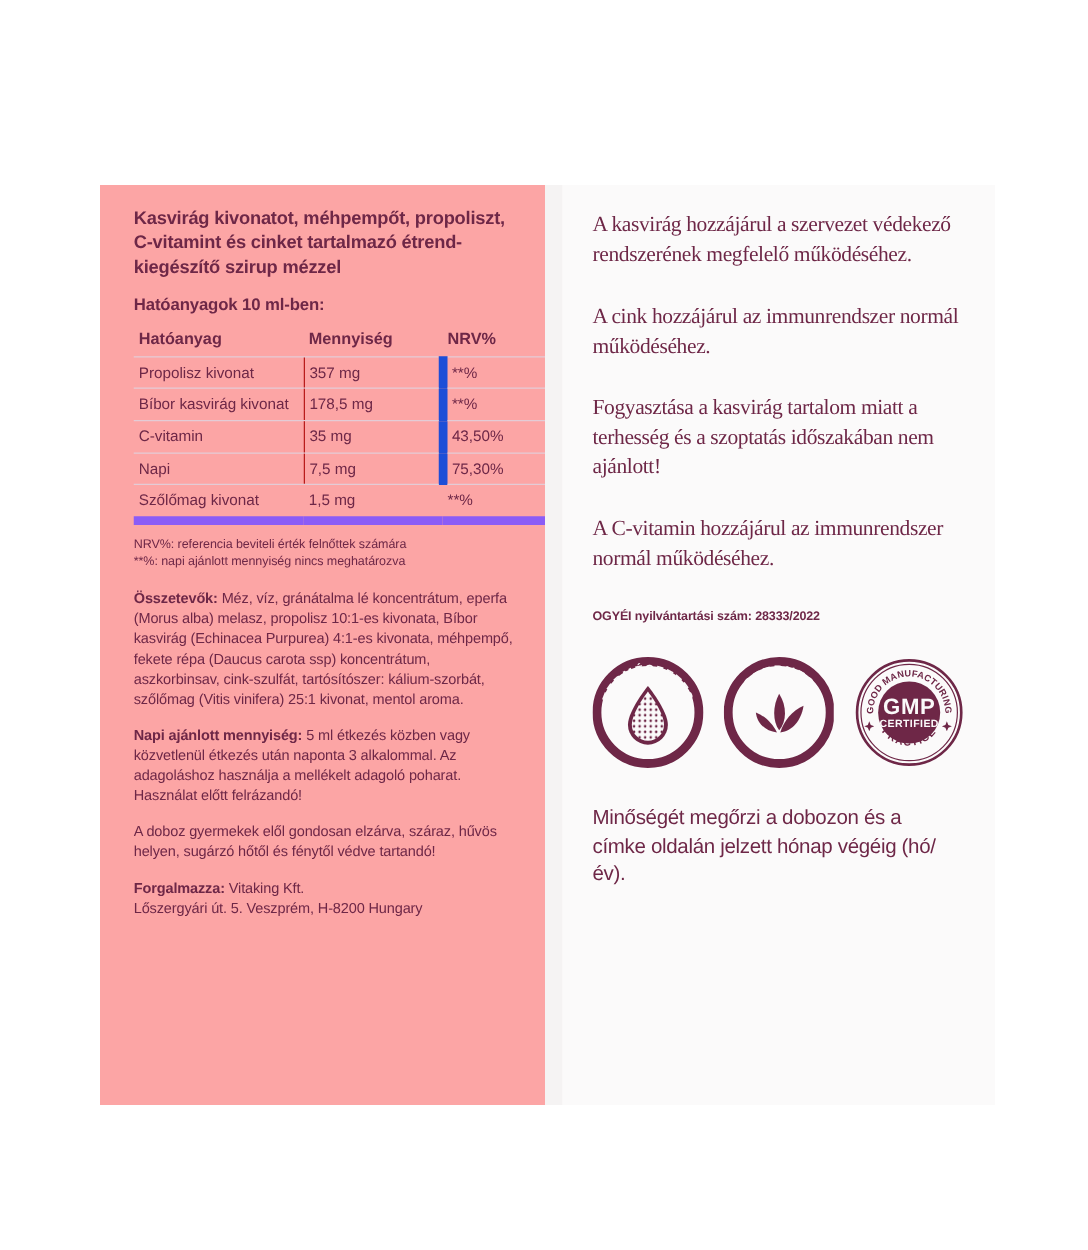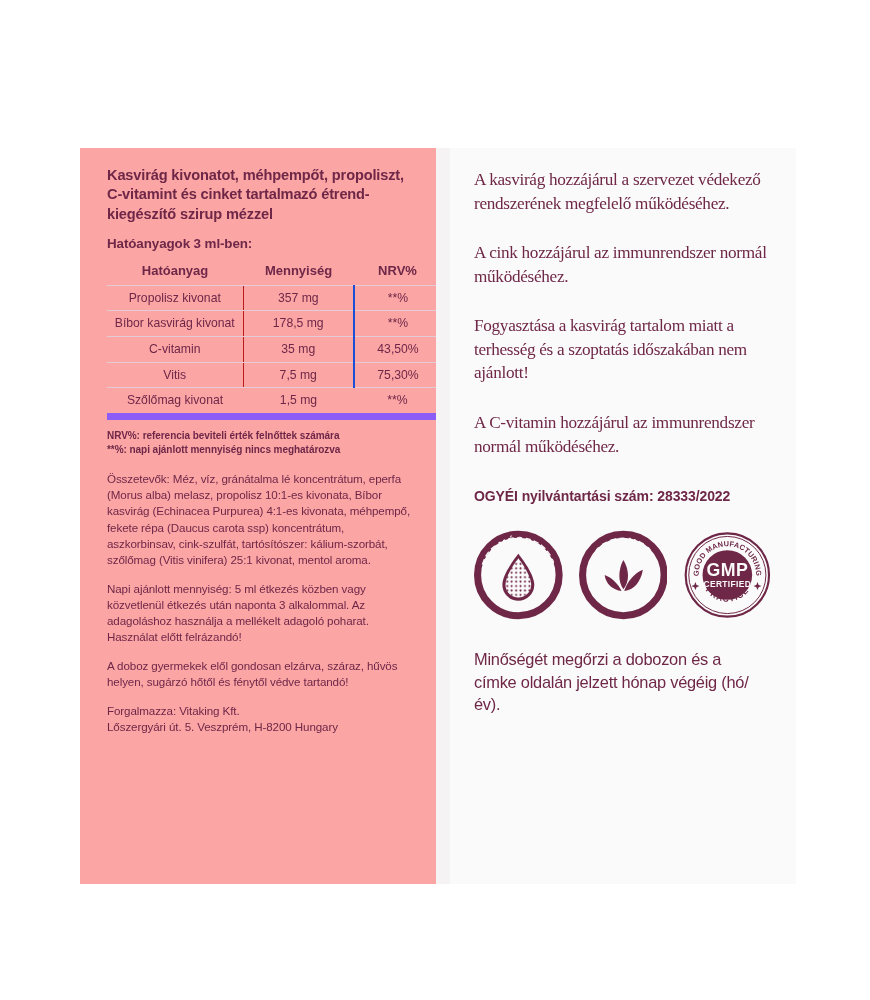--- a/index.html
+++ b/index.html
@@ -61,64 +61,63 @@
   table.actives {
     border-collapse: collapse;
     width: 310px;
     font-size: 12.2px;
     table-layout: fixed;
   }
   table.actives th,
   table.actives td {
     border-bottom: 1px solid #e3ccd6;
     padding: 5px 4px;
-    text-align: center;
+    text-align: left;
     line-height: 1.2;
   }
   table.actives th {
     font-weight: bold;
     font-size: 13px;
     padding-bottom: 6px;
   }
   table.actives tr:last-child td { border-bottom: 7px solid #8b5cf6; }
   table.actives .c0 { width: 128px; border-right: 1px solid #b91c1c; }
-  table.actives .c1 { width: 103px; border-right: 2px solid #1d4ed8; }
+  table.actives .c1 { width: 103px; border-right: 7px solid #1d4ed8; }
   table.actives .c2 { width: 79px; }
   table.actives tr:last-child .c0,
   table.actives tr:last-child .c1 { border-right: none; }
 
   .table-notes {
     font-size: 10px;
     line-height: 1.42;
     margin: 9px 0 0 0;
     letter-spacing: -0.05px;
-    font-weight: bold;
   }
 
   .para {
     font-size: 11.6px;
     line-height: 1.385;
     margin: 13px 0 0 0;
     letter-spacing: -0.1px;
   }
   .para.lead { margin-top: 14px; }
-  .para b { font-weight: normal; }
+  .para b { font-weight: bold; }
 
   
   .claim {
     font-size: 17.2px;
     line-height: 1.37;
     margin: 0 0 26px 0;
     letter-spacing: -0.3px;
     font-family: Liberation Serif, serif;
   }
   .claim.first { margin-top: 2px; }
 
   .ogyei {
-    font-size: 14px;
+    font-size: 10px;
     font-weight: bold;
     margin: 30px 0 0 0;
     letter-spacing: -0.1px;
   }
 
   .badges {
     margin-top: 26px;
     display: flex;
     gap: 16px;
     align-items: center;
@@ -134,21 +133,21 @@
 </style>
 </head>
 <body>
 
 <div class="label-panel">
 
   <div class="col-left">
 
     <p class="product-title">Kasvirág kivonatot, méhpempőt, propoliszt, C-vitamint és cinket tartalmazó étrend-kiegészítő szirup mézzel</p>
 
-    <p class="actives-head">Hatóanyagok 3 ml-ben:</p>
+    <p class="actives-head">Hatóanyagok 10 ml-ben:</p>
 
     <table class="actives">
       <thead>
         <tr>
           <th class="c0">Hatóanyag</th>
           <th class="c1">Mennyiség</th>
           <th class="c2">NRV%</th>
         </tr>
       </thead>
       <tbody>
@@ -161,21 +160,21 @@
           <td class="c0">Bíbor kasvirág kivonat</td>
           <td class="c1">178,5 mg</td>
           <td class="c2">**%</td>
         </tr>
         <tr>
           <td class="c0">C-vitamin</td>
           <td class="c1">35 mg</td>
           <td class="c2">43,50%</td>
         </tr>
         <tr>
-          <td class="c0">Vitis</td>
+          <td class="c0">Napi</td>
           <td class="c1">7,5 mg</td>
           <td class="c2">75,30%</td>
         </tr>
         <tr>
           <td class="c0">Szőlőmag kivonat</td>
           <td class="c1">1,5 mg</td>
           <td class="c2">**%</td>
         </tr>
       </tbody>
     </table>

